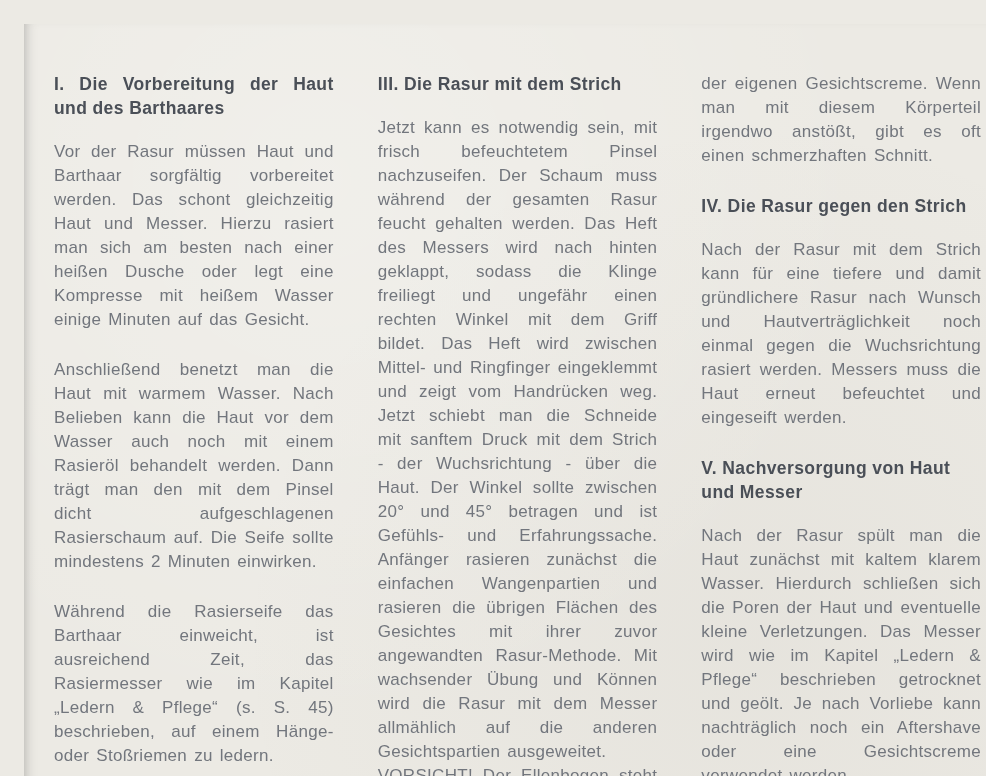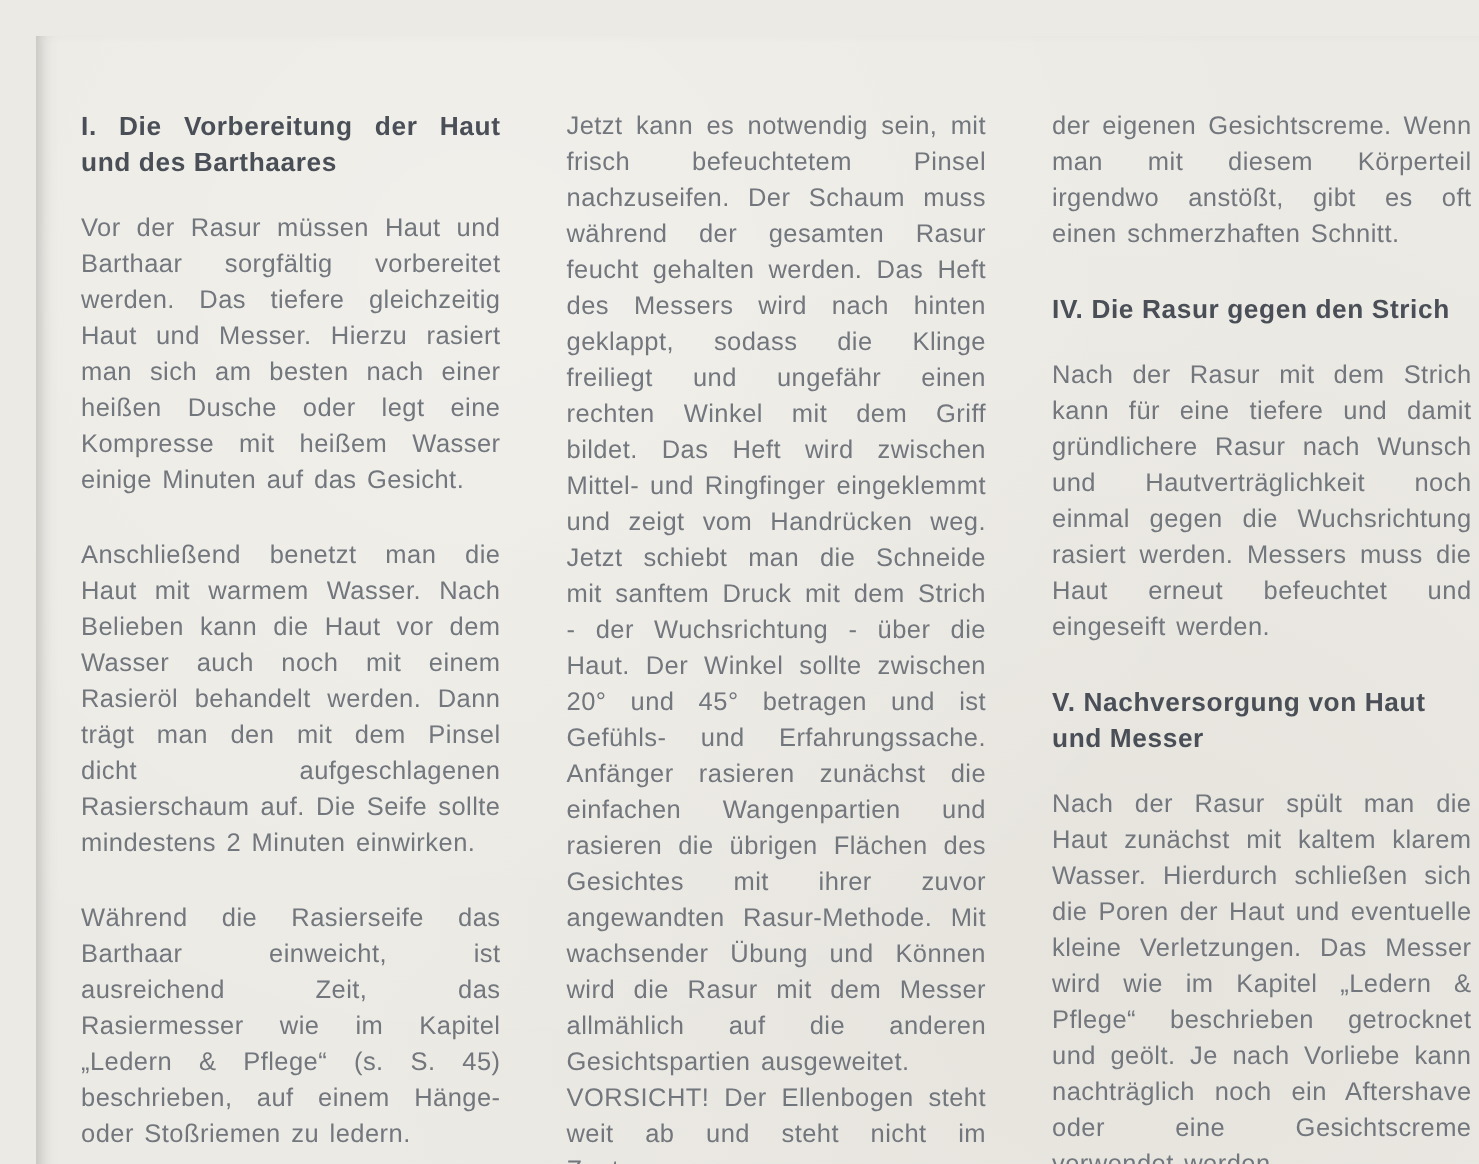--- a/index.html
+++ b/index.html
@@ -57,26 +57,27 @@
   .para.warning { margin-top: 0; }
   .heading.spaced-top { margin-top: 2px; }
 </style>
 </head>
 <body>
 
 <div class="page">
 
   <section class="col">
     <h2 class="heading">I. Die Vorbereitung der Haut und des Barthaares</h2>
-    <p class="para">Vor der Rasur müssen Haut und Barthaar sorgfältig vorbereitet werden. Das tiefere gleichzeitig Haut und Messer. Hierzu rasiert man sich am besten nach einer heißen Dusche oder legt eine Kompresse mit heißem Wasser einige Minuten auf das Gesicht.</p>
+    <p class="para">Vor der Rasur müssen Haut und Barthaar sorgfältig vorbereitet werden. Das schont gleichzeitig Haut und Messer. Hierzu rasiert man sich am besten nach einer heißen Dusche oder legt eine Kompresse mit heißem Wasser einige Minuten auf das Gesicht.</p>
     <p class="para">Anschließend benetzt man die Haut mit warmem Wasser. Nach Belieben kann die Haut vor dem Wasser auch noch mit einem Rasieröl behandelt werden. Dann trägt man den mit dem Pinsel dicht aufgeschlagenen Rasierschaum auf. Die Seife sollte mindestens 2 Minuten einwirken.</p>
     <p class="para">Während die Rasierseife das Barthaar einweicht, ist ausreichend Zeit, das Rasiermesser wie im Kapitel „Ledern &amp; Pflege“ (s. S. 45) beschrieben, auf einem Hänge- oder Stoßriemen zu ledern.</p>
   </section>
 
   <section class="col">
+    <h2 class="heading">III. Die Rasur mit dem Strich</h2>
     <p class="para tight">Jetzt kann es notwendig sein, mit frisch befeuchtetem Pinsel nachzuseifen. Der Schaum muss während der gesamten Rasur feucht gehalten werden. Das Heft des Messers wird nach hinten geklappt, sodass die Klinge freiliegt und ungefähr einen rechten Winkel mit dem Griff bildet. Das Heft wird zwischen Mittel- und Ringfinger eingeklemmt und zeigt vom Handrücken weg. Jetzt schiebt man die Schneide mit sanftem Druck mit dem Strich - der Wuchsrichtung -  über die Haut. Der Winkel sollte zwischen 20° und 45° betragen und ist Gefühls- und Erfahrungssache. Anfänger rasieren zunächst die einfachen Wangenpartien und rasieren die übrigen Flächen des Gesichtes mit ihrer zuvor angewandten Rasur-Methode. Mit wachsender Übung und Können wird die Rasur mit dem Messer allmählich auf die anderen Gesichtspartien ausgeweitet.</p>
     <p class="para warning">VORSICHT! Der Ellenbogen steht weit ab und steht nicht im Zentrum</p>
   </section>
 
   <section class="col">
     <p class="para">der eigenen Gesichtscreme. Wenn man mit diesem Körperteil irgendwo anstößt, gibt es oft einen schmerzhaften Schnitt.</p>
     <h2 class="heading spaced-top">IV. Die Rasur gegen den Strich</h2>
     <p class="para">Nach der Rasur mit dem Strich kann für eine tiefere und damit gründlichere Rasur nach Wunsch und Hautverträglichkeit noch einmal gegen die Wuchsrichtung rasiert werden. Messers muss die Haut erneut befeuchtet und eingeseift werden.</p>
     <h2 class="heading prewrap spaced-top">V. Nachversorgung von Haut
 und Messer</h2>

